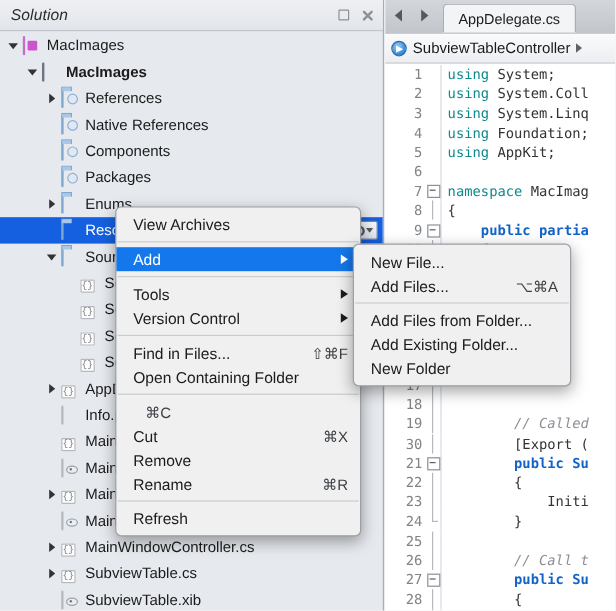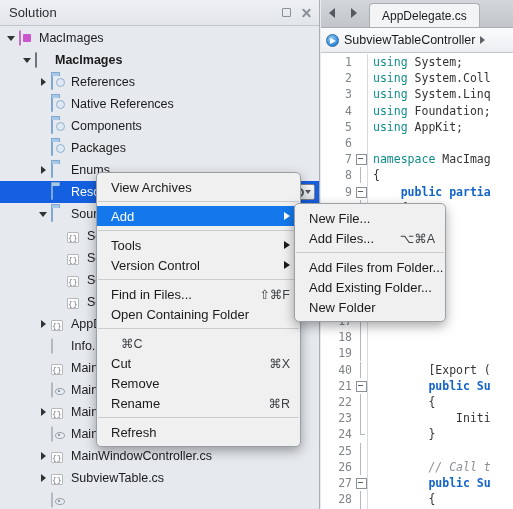--- a/index.html
+++ b/index.html
@@ -29,20 +29,21 @@
     height: 26px;
     background: linear-gradient(to bottom, #eef0f3 0%, #e2e5ea 100%);
     border-bottom: 1px solid #c2c6cc;
     display: flex; align-items: center;
   }
   #solution-title {
     font-size: 13px;
     color: #2b2b2b;
     padding-left: 9px;
     letter-spacing: 0.1px;
+    font-style: italic;
   }
   .hdr-btns {
     position: absolute; right: 7px; top: 0; height: 26px;
     display: flex; align-items: center; gap: 8px;
   }
   .hdr-btn { width: 11px; height: 11px; position: relative; cursor: default; }
   .ic-pin {
     width: 9px; height: 9px;
     border: 1.6px solid #8b9099;
     border-radius: 1px;
@@ -283,21 +284,21 @@
   .mi .subarrow {
     width: 0; height: 0; border-left: 6px solid #1b1b1b;
     border-top: 4.5px solid transparent; border-bottom: 4.5px solid transparent;
   }
   .mi.hl { background: #1478ec; color: #ffffff; }
   .mi.hl .subarrow { border-left-color: #ffffff; }
   .msep { height: 1px; background: #c9ccd0; margin: 4px 1px; }
 
   #submenu {
     position: absolute; left: 294px; top: 203px;
-    width: 152px;
+    width: 182px;
     background: #f0f0f0;
     border: 1px solid #9aa0a6;
     border-radius: 5px;
     box-shadow: 0 4px 12px rgba(0,0,0,0.35);
     padding: 4px 0 4px 0;
     font-size: 13px; color: #1b1b1b;
     z-index: 60;
   }
 </style>
 </head>
@@ -445,20 +446,21 @@
         <div class="row">
           <span style="display:inline-block;width:38px;flex:0 0 38px"></span>
           <span class="twisty closed"></span>
           <span class="ic"><span class="ic-cs">{}</span></span>
           <span class="lbl">SubviewTable.cs</span>
         </div>
         <div class="row">
           <span style="display:inline-block;width:38px;flex:0 0 38px"></span>
           <span class="twisty"></span>
           <span class="ic"><span class="ic-xib"></span></span>
+          <span class="lbl">SubviewTable.xib</span>
         </div>
       </div>
   </div>
 
   <div id="editor">
     <div id="tabbar">
       <div class="navarrow">
           <div class="tri-l"></div>
         </div>
       <div class="navarrow">
@@ -485,22 +487,22 @@
         <div class="cl"><span class="gutter-num">9</span><span class="fold box"></span><span class="fold-rail"></span><span class="code-txt"><span class="kb">    public partia</span></span></div>
         <div class="cl"><span class="gutter-num">10</span><span class="fold bar"></span><span class="fold-rail"></span><span class="code-txt"><span class="p">    {</span></span></div>
         <div class="cl"><span class="gutter-num">11</span><span class="fold box"></span><span class="fold-rail"></span><span class="code-txt"><span class="p"></span></span></div>
         <div class="cl"><span class="gutter-num">12</span><span class="fold bar"></span><span class="fold-rail"></span><span class="code-txt"><span class="p"></span></span></div>
         <div class="cl"><span class="gutter-num">13</span><span class="fold bar"></span><span class="fold-rail"></span><span class="code-txt"><span class="p"></span></span></div>
         <div class="cl"><span class="gutter-num">14</span><span class="fold bar"></span><span class="fold-rail"></span><span class="code-txt"><span class="p"></span></span></div>
         <div class="cl"><span class="gutter-num">15</span><span class="fold bar"></span><span class="fold-rail"></span><span class="code-txt"><span class="p"></span></span></div>
         <div class="cl"><span class="gutter-num">16</span><span class="fold bar"></span><span class="fold-rail"></span><span class="code-txt"><span class="p"></span></span></div>
         <div class="cl"><span class="gutter-num">17</span><span class="fold bar"></span><span class="fold-rail"></span><span class="code-txt"><span class="p"></span></span></div>
         <div class="cl"><span class="gutter-num">18</span><span class="fold bar"></span><span class="fold-rail"></span><span class="code-txt"><span class="p"></span></span></div>
-        <div class="cl"><span class="gutter-num">19</span><span class="fold bar"></span><span class="fold-rail"></span></div>
-        <div class="cl"><span class="gutter-num">40</span><span class="fold bar"></span><span class="fold-rail"></span><span class="code-txt"><span class="at">        [Export (</span></span></div>
+        <div class="cl"><span class="gutter-num">19</span><span class="fold bar"></span><span class="fold-rail"></span><span class="code-txt"><span class="cm">        // Called</span></span></div>
+        <div class="cl"><span class="gutter-num">30</span><span class="fold bar"></span><span class="fold-rail"></span><span class="code-txt"><span class="at">        [Export (</span></span></div>
         <div class="cl"><span class="gutter-num">21</span><span class="fold box"></span><span class="fold-rail"></span><span class="code-txt"><span class="kb">        public Su</span></span></div>
         <div class="cl"><span class="gutter-num">22</span><span class="fold bar"></span><span class="fold-rail"></span><span class="code-txt"><span class="p">        {</span></span></div>
         <div class="cl"><span class="gutter-num">23</span><span class="fold bar"></span><span class="fold-rail"></span><span class="code-txt"><span class="p">            Initi</span></span></div>
         <div class="cl"><span class="gutter-num">24</span><span class="fold end"></span><span class="fold-rail"></span><span class="code-txt"><span class="p">        }</span></span></div>
         <div class="cl"><span class="gutter-num">25</span><span class="fold bar"></span><span class="fold-rail"></span><span class="code-txt"></span></div>
         <div class="cl"><span class="gutter-num">26</span><span class="fold bar"></span><span class="fold-rail"></span><span class="code-txt"><span class="cm">        // Call t</span></span></div>
         <div class="cl"><span class="gutter-num">27</span><span class="fold box"></span><span class="fold-rail"></span><span class="code-txt"><span class="kb">        public Su</span></span></div>
         <div class="cl"><span class="gutter-num">28</span><span class="fold bar"></span><span class="fold-rail"></span><span class="code-txt"><span class="p">        {</span></span></div>
         <div class="cl"><span class="gutter-num">29</span><span class="fold bar"></span><span class="fold-rail"></span><span class="code-txt"><span class="p">            Initi</span></span></div>
       </div>

